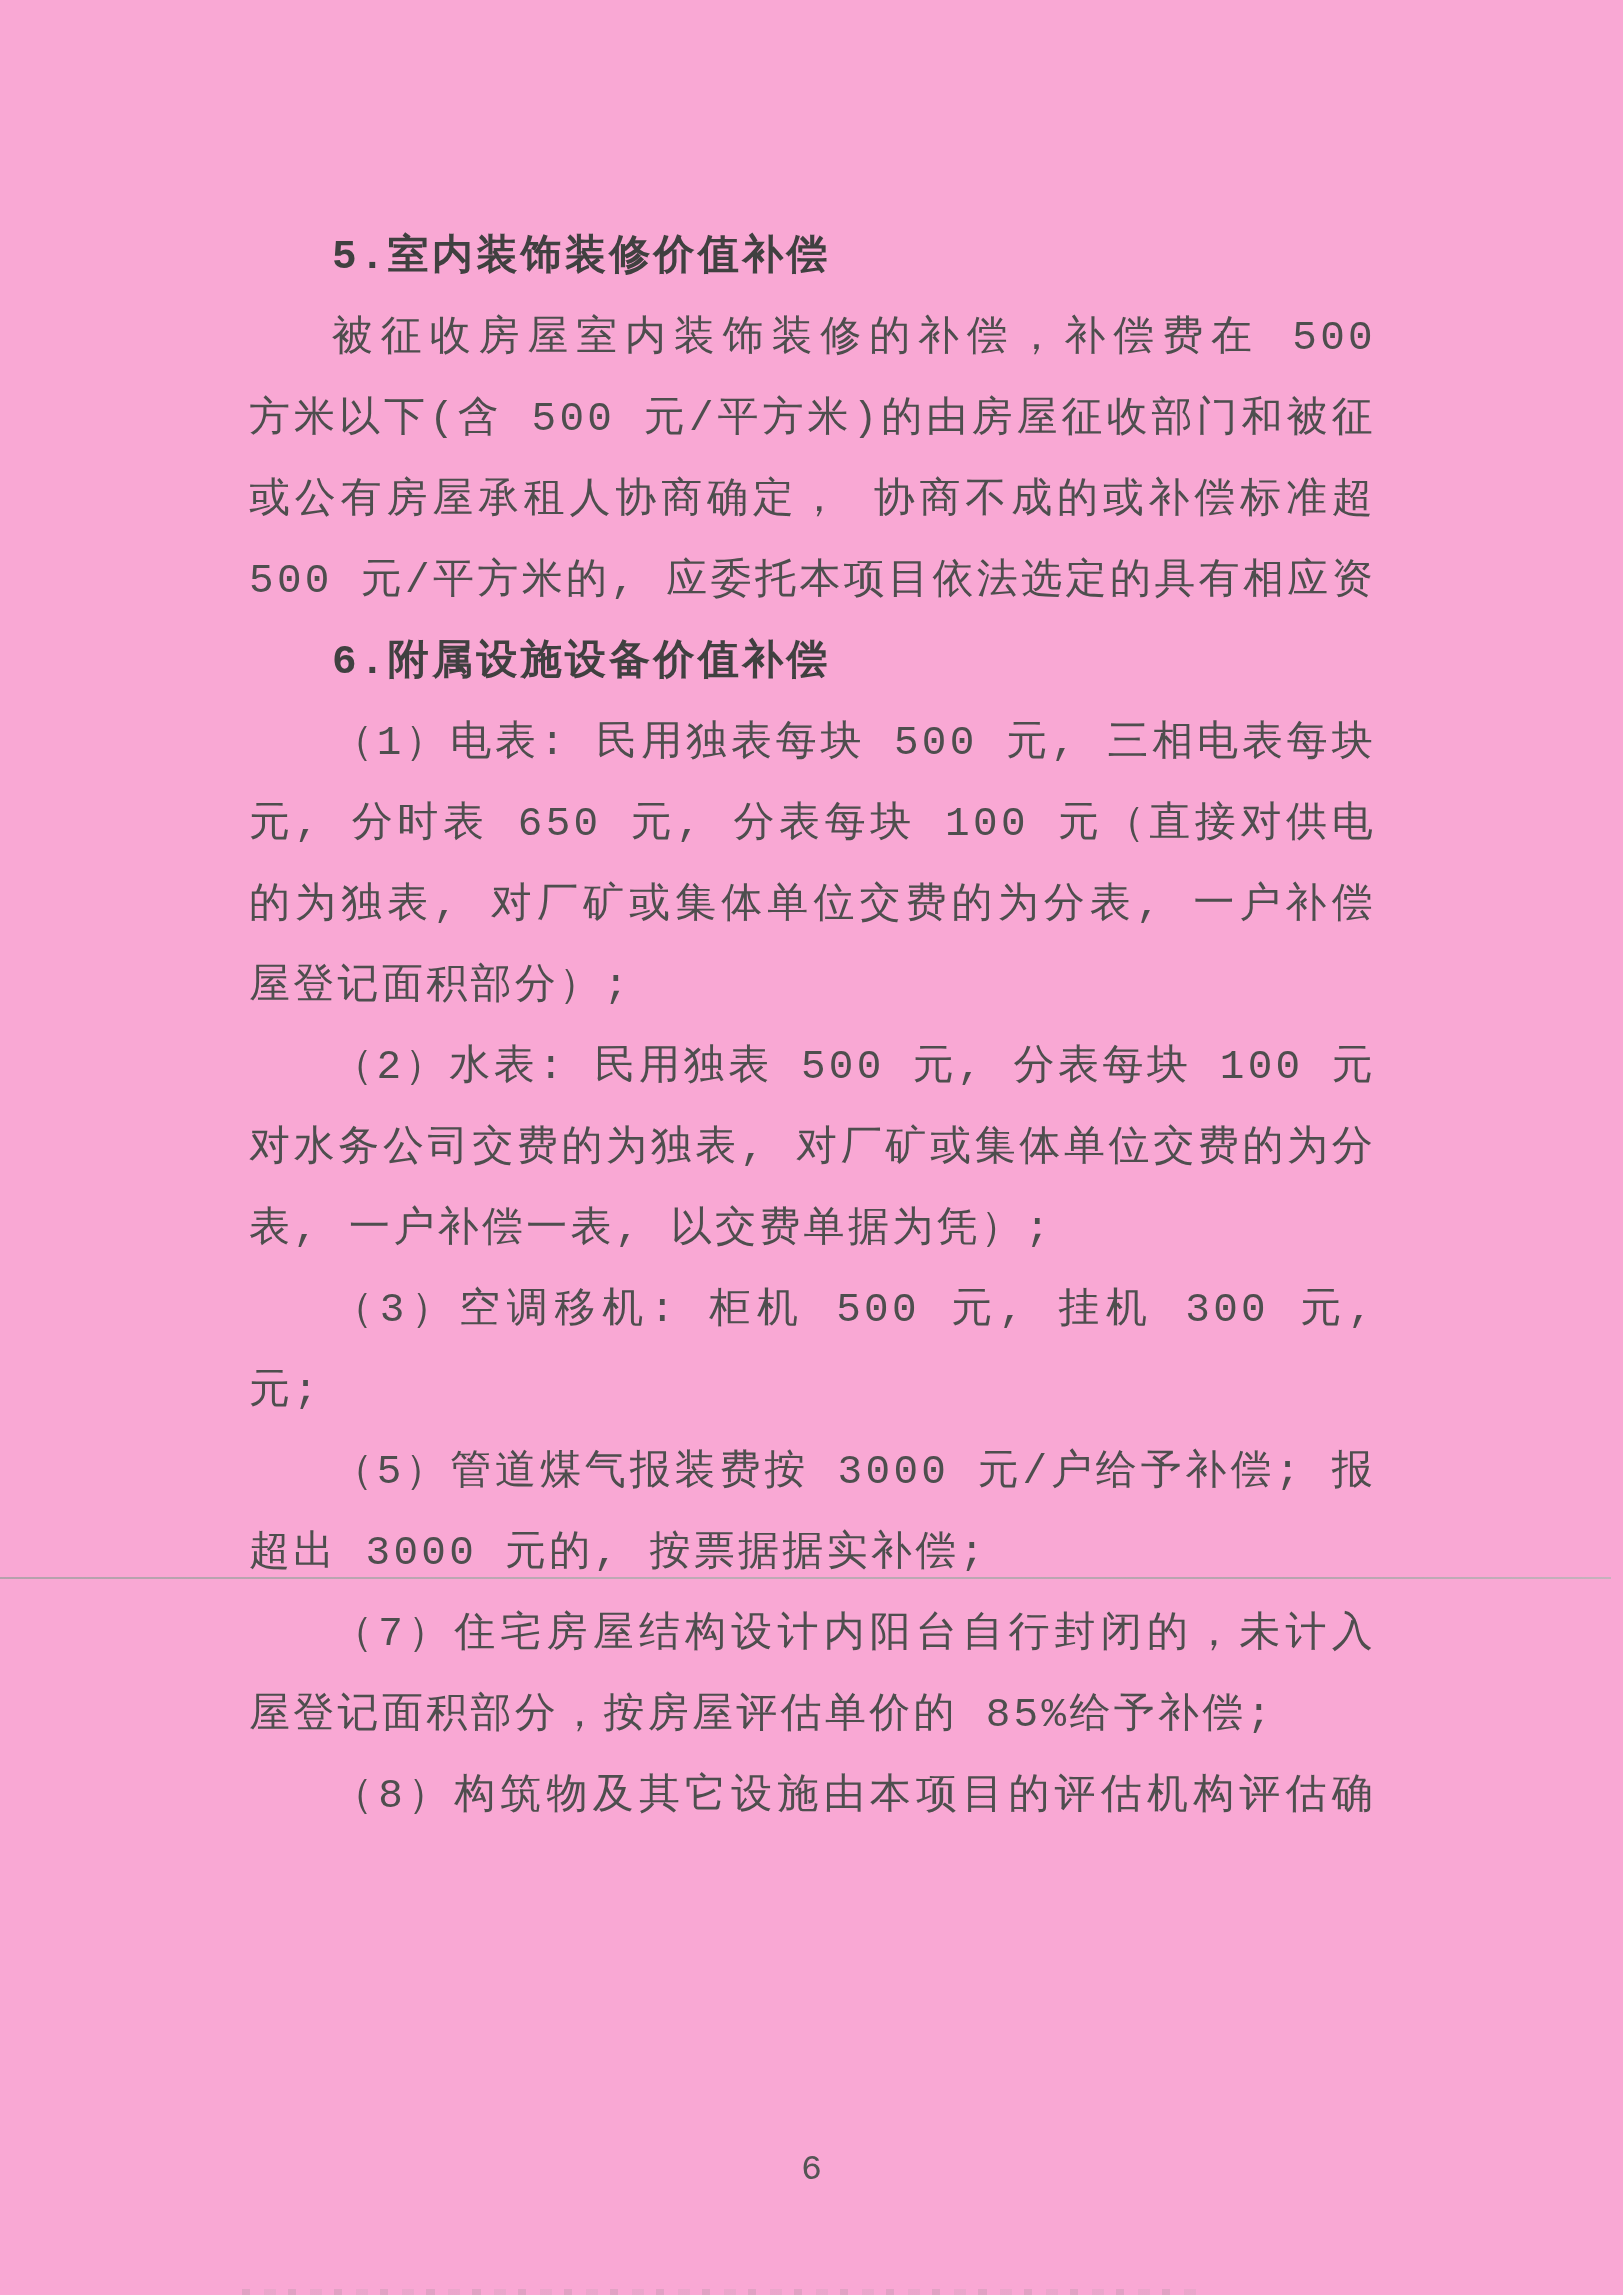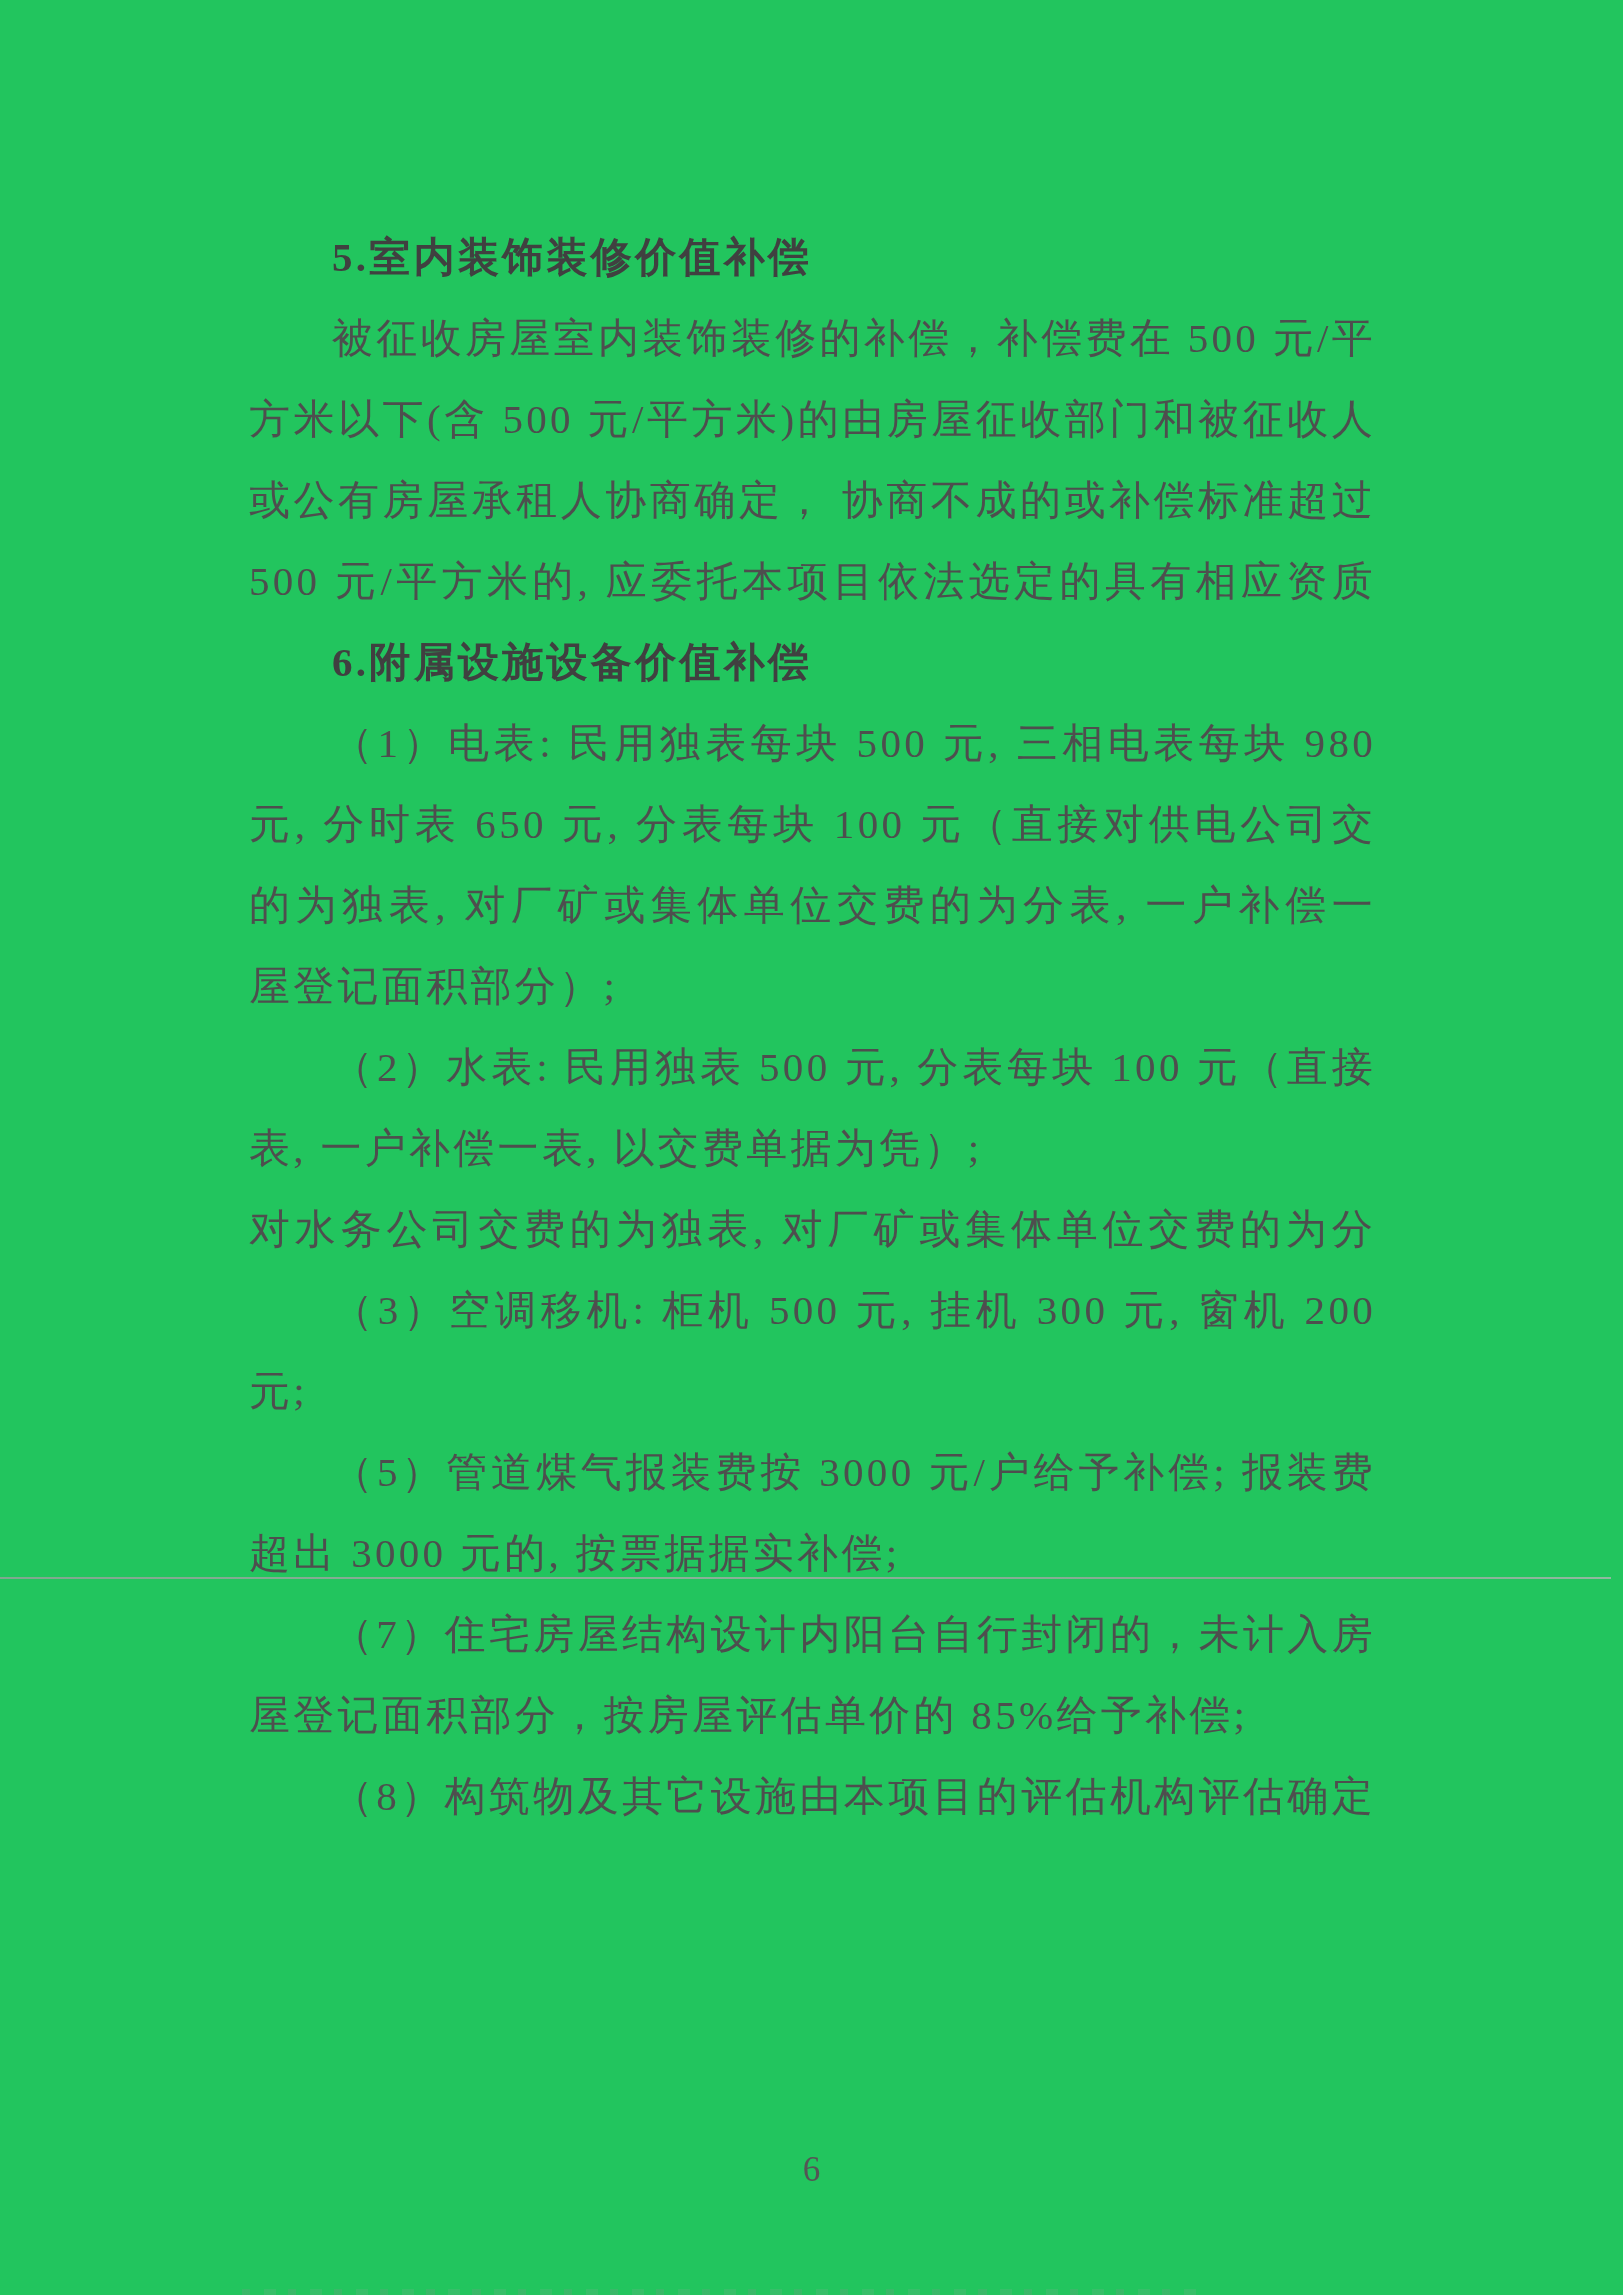--- a/index.html
+++ b/index.html
@@ -2,23 +2,23 @@
 <html style="font-size:10.5px"><head>
 <meta charset="utf-8">
 <style>
   html, body { margin: 0; padding: 0; }
   body { background: #e9e9e9; }
 
   .page {
     position: relative;
     width: 1623px;
     height: 2295px;
-    background: #22c55e;
+    background: #f9a8d4;
     overflow: hidden;
-    font-family: Liberation Serif, serif;
+    font-family: Liberation Mono, monospace;
   }
 
   .text-content {
     position: absolute;
     left: 249px;
     top: 217px;
     width: 1127px;
     font-size: 41px;
     line-height: 81px;
     letter-spacing: 3.3px;
@@ -93,22 +93,22 @@
     <div class="line indent justify">被征收房屋室内装饰装修的补偿，补偿费在 500 元/平</div>
     <div class="line justify">方米以下(含 500 元/平方米)的由房屋征收部门和被征收人</div>
     <div class="line justify">或公有房屋承租人协商确定， 协商不成的或补偿标准超过</div>
     <div class="line justify">500 元/平方米的, 应委托本项目依法选定的具有相应资质的</div>
     <div class="line heading indent">6.附属设施设备价值补偿</div>
     <div class="line indent justify">（1）电表: 民用独表每块 500 元, 三相电表每块 980</div>
     <div class="line justify">元, 分时表 650 元, 分表每块 100 元（直接对供电公司交费</div>
     <div class="line justify">的为独表, 对厂矿或集体单位交费的为分表, 一户补偿一表,</div>
     <div class="line">屋登记面积部分）;</div>
     <div class="line indent justify">（2）水表: 民用独表 500 元, 分表每块 100 元（直接</div>
+    <div class="line justify">对水务公司交费的为独表, 对厂矿或集体单位交费的为分</div>
     <div class="line">表, 一户补偿一表, 以交费单据为凭）;</div>
-    <div class="line justify">对水务公司交费的为独表, 对厂矿或集体单位交费的为分</div>
     <div class="line indent justify">（3）空调移机: 柜机 500 元, 挂机 300 元, 窗机 200</div>
     <div class="line">元;</div>
     <div class="line indent justify">（5）管道煤气报装费按 3000 元/户给予补偿; 报装费</div>
     <div class="line">超出 3000 元的, 按票据据实补偿;</div>
     <div class="line indent justify">（7）住宅房屋结构设计内阳台自行封闭的，未计入房</div>
     <div class="line">屋登记面积部分，按房屋评估单价的 85%给予补偿;</div>
     <div class="line indent justify">（8）构筑物及其它设施由本项目的评估机构评估确定</div>
   </div>
 
   <div class="scan-artifact-line"></div>

